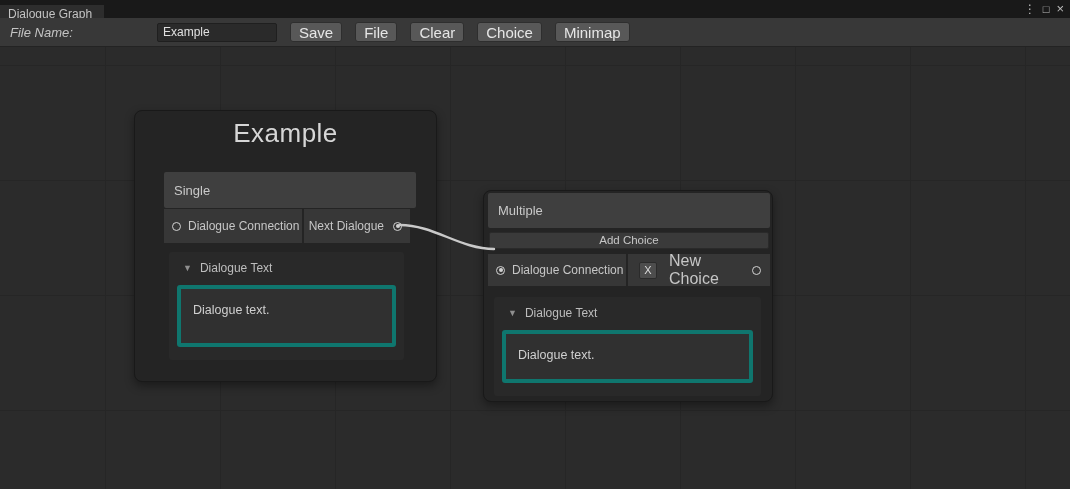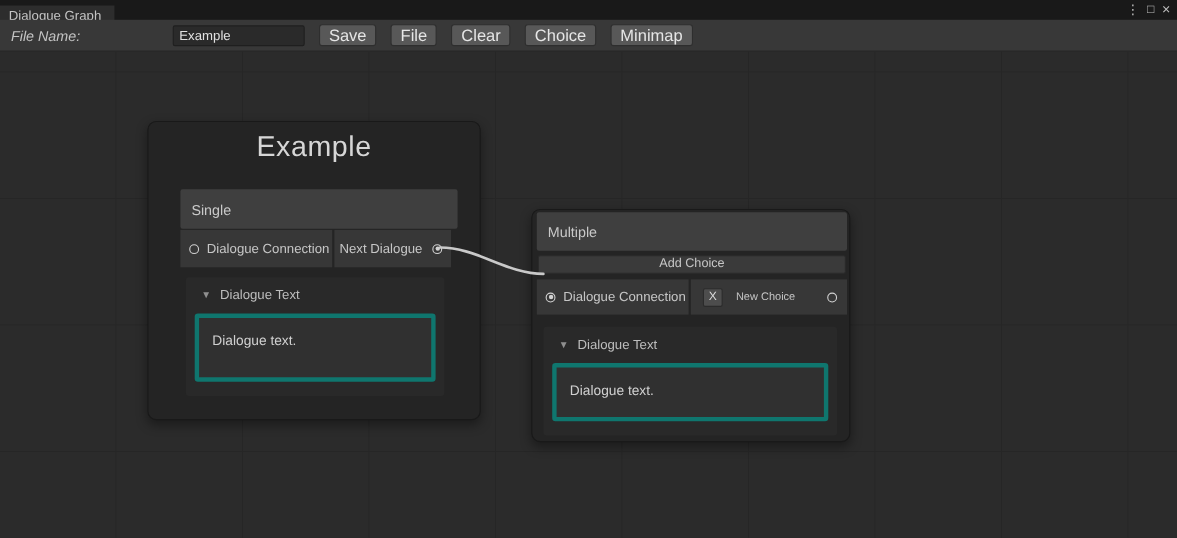--- a/index.html
+++ b/index.html
@@ -94,21 +94,21 @@
   }
   .port.connected::after {
     content:""; position:absolute; inset:1.5px; background:#d2d2d2; border-radius:50%;
   }
 
   .x-btn {
     width:18px; height:17px; background:#4d4d4d; border:1px solid #2b2b2b;
     border-radius:2px; color:#dcdcdc; font-size:11px;
     display:flex; align-items:center; justify-content:center; flex:none;
   }
-  .choice-name { flex:1; color:#c6c6c6; font-size:10px; }
+  .choice-name { flex:1; color:#c6c6c6; font-size:16px; }
 
   .add-choice {
     position:absolute; left:5px; top:41px; width:280px; height:17px;
     background:#3a3a3a; border:1px solid #2a2a2a; border-radius:2px;
     font-size:11.5px; color:#c6c6c6; text-align:center; line-height:15px;
   }
 
   .foldbox {
     position:absolute; background:#292929; border-radius:3px;
   }

